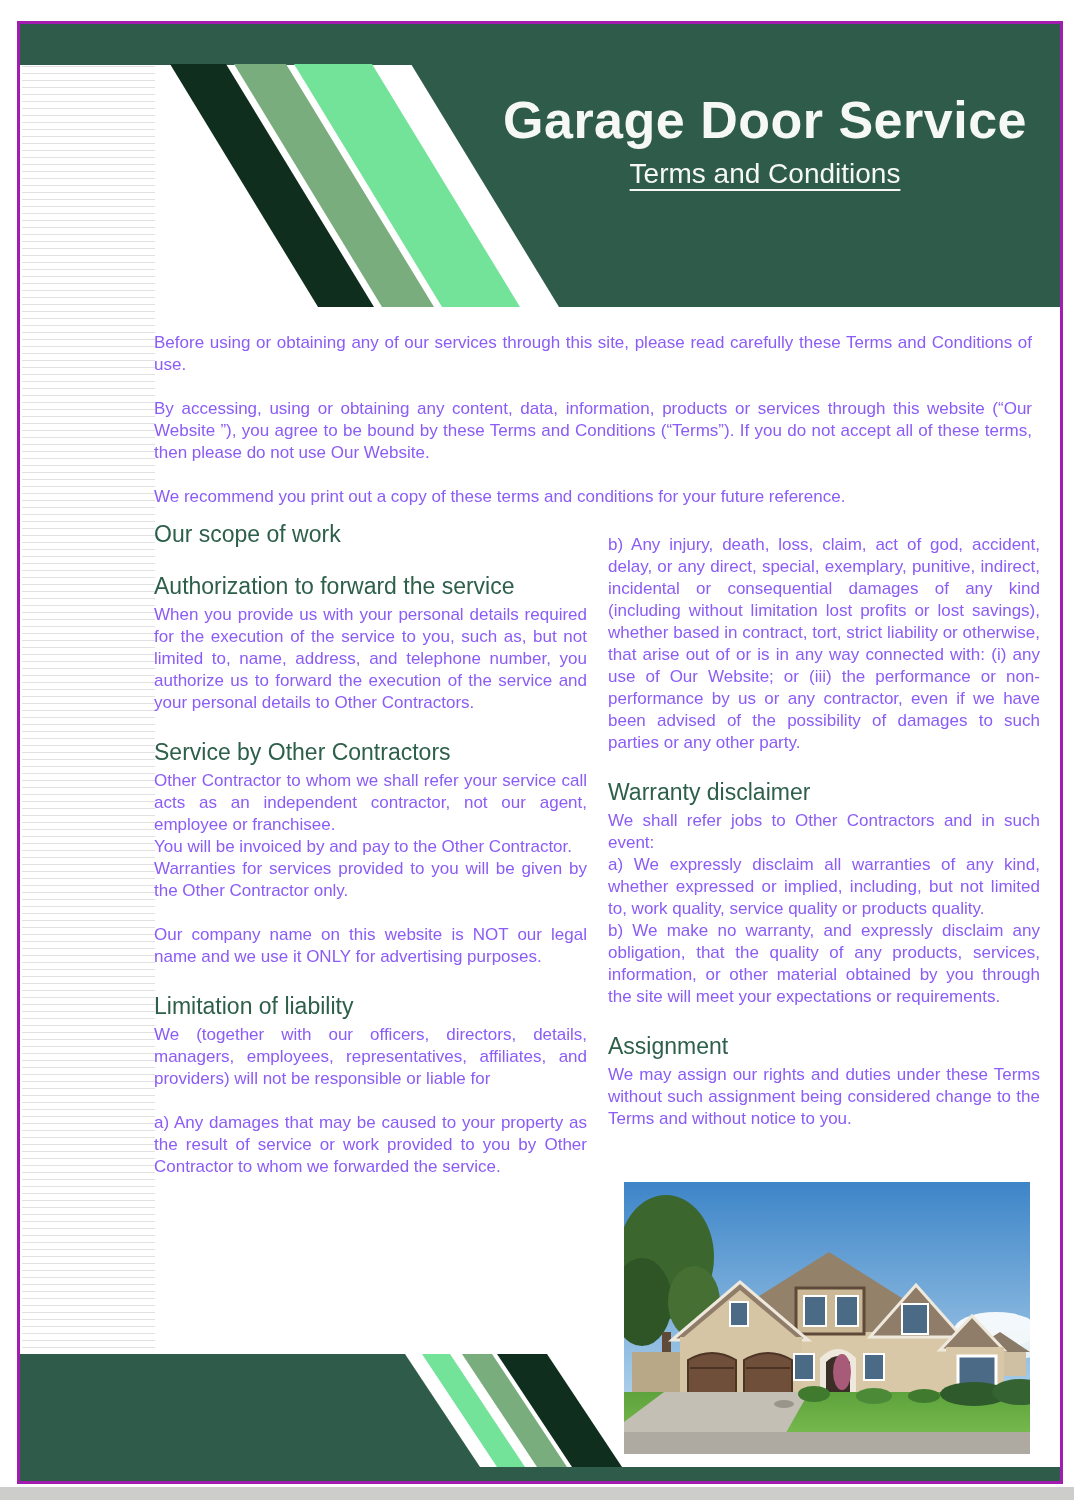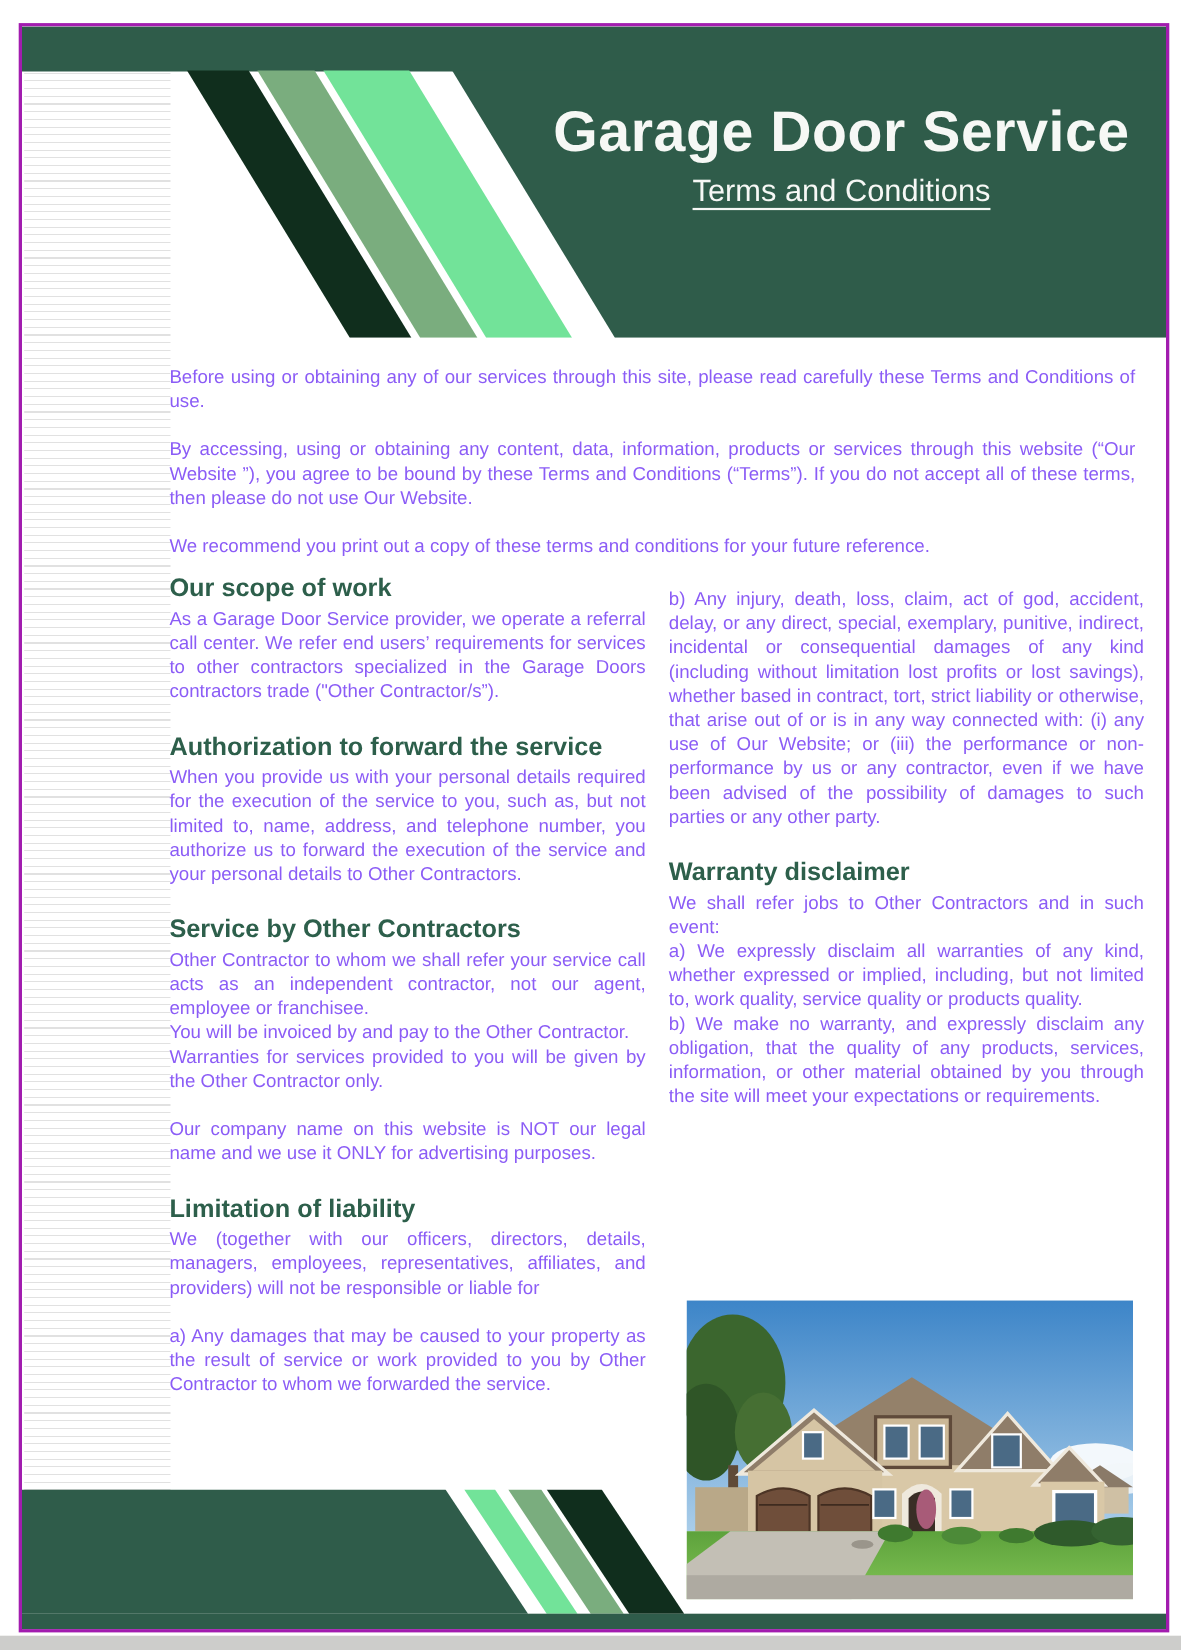--- a/index.html
+++ b/index.html
@@ -22,21 +22,21 @@
             text-decoration:underline;text-underline-offset:6px;text-decoration-thickness:2px;text-align:right;}
 
   .intro{position:absolute;left:134px;top:308px;width:878px;z-index:2;}
   .cols{position:absolute;left:134px;top:496px;width:886px;z-index:2;display:flex;gap:21px;}
   .col-left{width:433px;}
   .col-right{width:432px;}
 
   p.body{margin:0;font-size:17px;line-height:22px;color:#8b5cf6;text-align:justify;}
   p.gap{margin-top:22px;}
   .intro p.body + p.body{margin-top:22px;}
-  h2.sec{margin:24px 0 4px 0;font-size:23px;line-height:28px;font-weight:bold;color:#2d5f4b;}
+  h2.sec{margin:24px 0 4px 0;font-size:23px;line-height:28px;font-weight:normal;color:#2d5f4b;}
   h2.first{margin-top:0;}
   .col-right .lead{padding-top:14px;}
 
   .photo{position:absolute;left:604px;top:1158px;width:406px;height:272px;z-index:2;overflow:hidden;}
   .photo svg{display:block;}
 </style>
 </head>
 <body>
 
 <div class="canvas">
@@ -60,21 +60,20 @@
     <div class="intro">
       <p class="body">Before using or obtaining any of our services through this site, please read carefully these Terms and Conditions of use.</p>
       <p class="body">By accessing, using or obtaining any content, data, information, products or services through this website (“Our Website ”), you agree to be bound by these Terms and Conditions (“Terms”). If you do not accept all of these terms, then please do not use Our Website.</p>
       <p class="body">We recommend you print out a copy of these terms and conditions for your future reference.</p>
     </div>
 
     <div class="cols">
       <div class="col-left">
         <section>
           <h2 class="sec first">Our scope of work</h2>
-          <p class="body">As a Garage Door Service provider, we operate a referral call center. We refer end users’ requirements for services to other contractors specialized in the Garage Doors contractors trade ("Other Contractor/s”).</p>
         </section>
         <section>
           <h2 class="sec">Authorization to forward the service</h2>
           <p class="body">When you provide us with your personal details required for the execution of the service to you, such as, but not limited to, name, address, and telephone number, you authorize us to forward the execution of the service and your personal details to Other Contractors.</p>
         </section>
         <section>
           <h2 class="sec">Service by Other Contractors</h2>
           <p class="body">Other Contractor to whom we shall refer your service call acts as an independent contractor, not our agent, employee or franchisee.</p>
           <p class="body">You will be invoiced by and pay to the Other Contractor.</p>
           <p class="body">Warranties for services provided to you will be given by the Other Contractor only.</p>
@@ -89,20 +88,24 @@
 
       <div class="col-right">
         <section>
           <p class="body lead">b) Any injury, death, loss, claim, act of god, accident, delay, or any direct, special, exemplary, punitive, indirect, incidental or consequential damages of any kind (including without limitation lost profits or lost savings), whether based in contract, tort, strict liability or otherwise, that arise out of or is in any way connected with: (i) any use of Our Website; or (iii) the performance or non-performance by us or any contractor, even if we have been advised of the possibility of damages to such parties or any other party.</p>
         </section>
         <section>
           <h2 class="sec">Warranty disclaimer</h2>
           <p class="body">We shall refer jobs to Other Contractors and in such event:</p>
           <p class="body">a) We expressly disclaim all warranties of any kind, whether expressed or implied, including, but not limited to, work quality, service quality or products quality.</p>
           <p class="body">b) We make no warranty, and expressly disclaim any obligation, that the quality of any products, services, information, or other material obtained by you through the site will meet your expectations or requirements.</p>
+        </section>
+        <section>
+          <h2 class="sec">Assignment</h2>
+          <p class="body">We may assign our rights and duties under these Terms without such assignment being considered change to the Terms and without notice to you.</p>
         </section>
       </div>
     </div>
 
     <div class="photo">
       <svg viewBox="0 0 406 272" width="406" height="272" xmlns="http://www.w3.org/2000/svg">
         <defs>
           <linearGradient id="sky" x1="0" y1="0" x2="0" y2="1">
             <stop offset="0" stop-color="#3d85c8"></stop>
               <stop offset="1" stop-color="#a9cde9"></stop>

